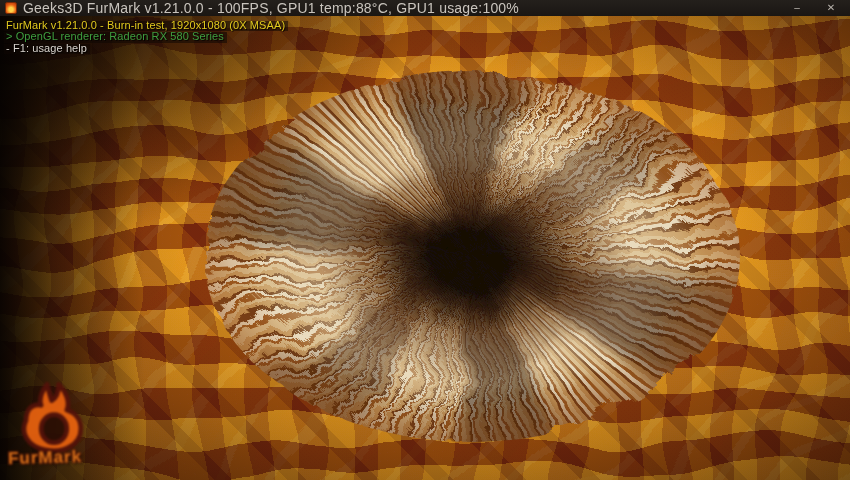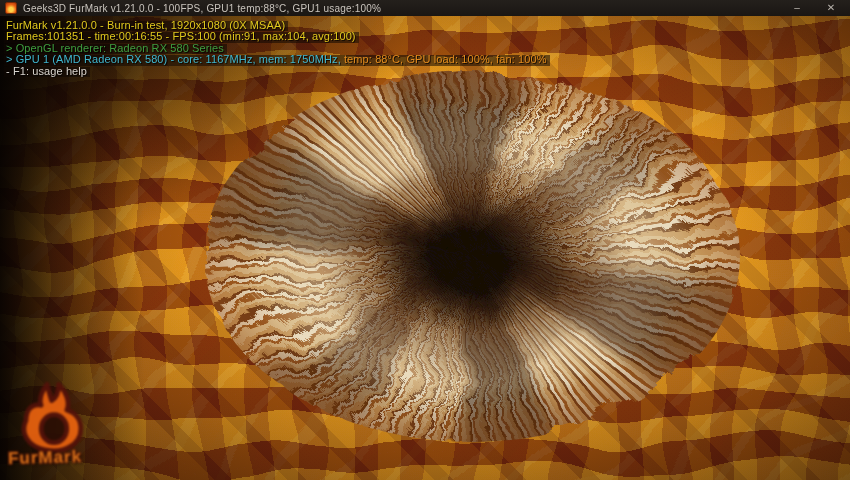--- a/index.html
+++ b/index.html
@@ -11,21 +11,21 @@
   #titlebar{
     position:absolute;left:0;top:0;width:850px;height:16px;
     background:linear-gradient(#24201c,#1a1613);
     display:flex;align-items:center;z-index:50;
   }
   #win-icon{
     width:10px;height:10px;margin:0 6px 0 5px;border-radius:2px;
     background:radial-gradient(circle at 50% 65%, #ffd24a 0 25%, #e86112 60%, #b03408 100%);
     border:1px solid #7a2a06;flex:0 0 auto;
   }
-  #win-title{font-size:10px;color:#c9c4bd;letter-spacing:.2px;white-space:nowrap;text-align:right;}
+  #win-title{font-size:14px;color:#c9c4bd;letter-spacing:.2px;white-space:nowrap;text-align:right;}
   #win-btns{margin-left:auto;display:flex;align-items:center;}
   .winbtn{
     width:34px;height:16px;display:flex;align-items:center;justify-content:center;
     color:#b9b4ad;font-size:10px;line-height:16px;cursor:default;
   }
   .winbtn.close{margin-right:2px;}
   
   #scene{position:absolute;left:0;top:16px;width:850px;height:464px;overflow:hidden;}
   #mosaic{
     position:absolute;left:-40px;top:-40px;width:930px;height:544px;
@@ -126,26 +126,21 @@
     </defs>
   </svg>
 
   <div id="scene">
     <div id="mosaic"></div>
     <div id="fur"></div>
     <div id="vignette"></div>
 
     <div id="osd">
       <div class="osd-line c-yellow">FurMark v1.21.0.0 - Burn-in test, 1920x1080 (0X MSAA)</div>
-      <div class="osd-line c-yellow">Frames:101351 - time:00:16:55 - FPS:100 (min:91, max:104, avg:100)</div>
       <div class="osd-line c-green">&gt; OpenGL renderer: Radeon RX 580 Series</div>
-      <div class="osd-line">
-          <span class="c-cyan">&gt; GPU 1 (AMD Radeon RX 580) - core: 1167MHz, mem: 1750MHz, </span>
-          <span class="c-orange">temp: 88°C, GPU load: 100%, fan: 100%</span>
-        </div>
       <div class="osd-line c-white">- F1: usage help</div>
     </div>
 
 
     <div id="logo">
       <svg width="100" height="70" viewBox="0 0 78 60">
         <path d="M33,2 C28,9 26,15 28,20 C20,18 15,24 15,33 C10,43 16,55 31,58 C48,62 62,53 62,40 C62,31 56,26 50,24 C53,17 49,8 43,2 C43,9 41,14 37,16 C35,10 34,6 33,2 Z" fill="#e8620f" stroke="#54120a" stroke-width="4" stroke-linejoin="round"></path>
         <ellipse cx="39" cy="40" rx="11" ry="12" fill="#2a0e04" stroke="#54120a" stroke-width="4"></ellipse>
       </svg>
       <div id="logo-text">FurMark</div>

